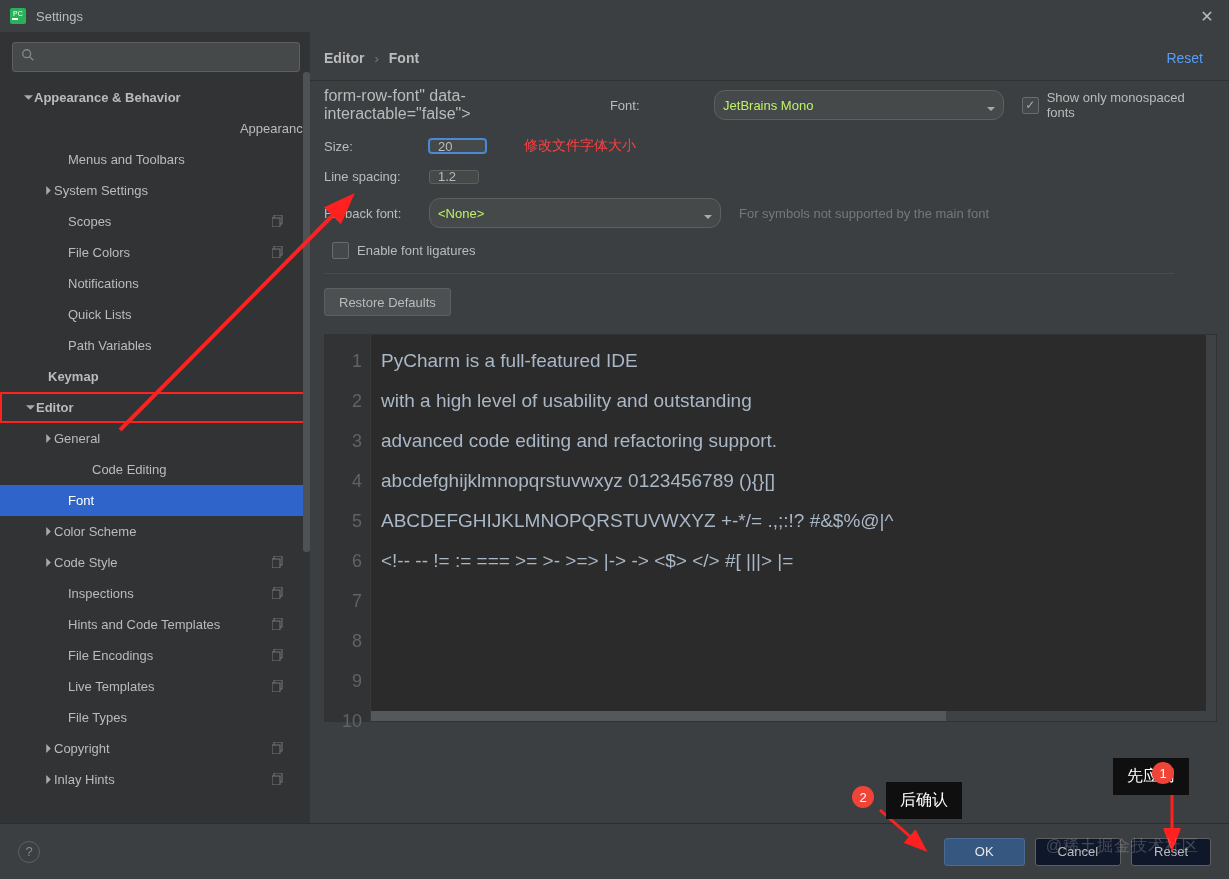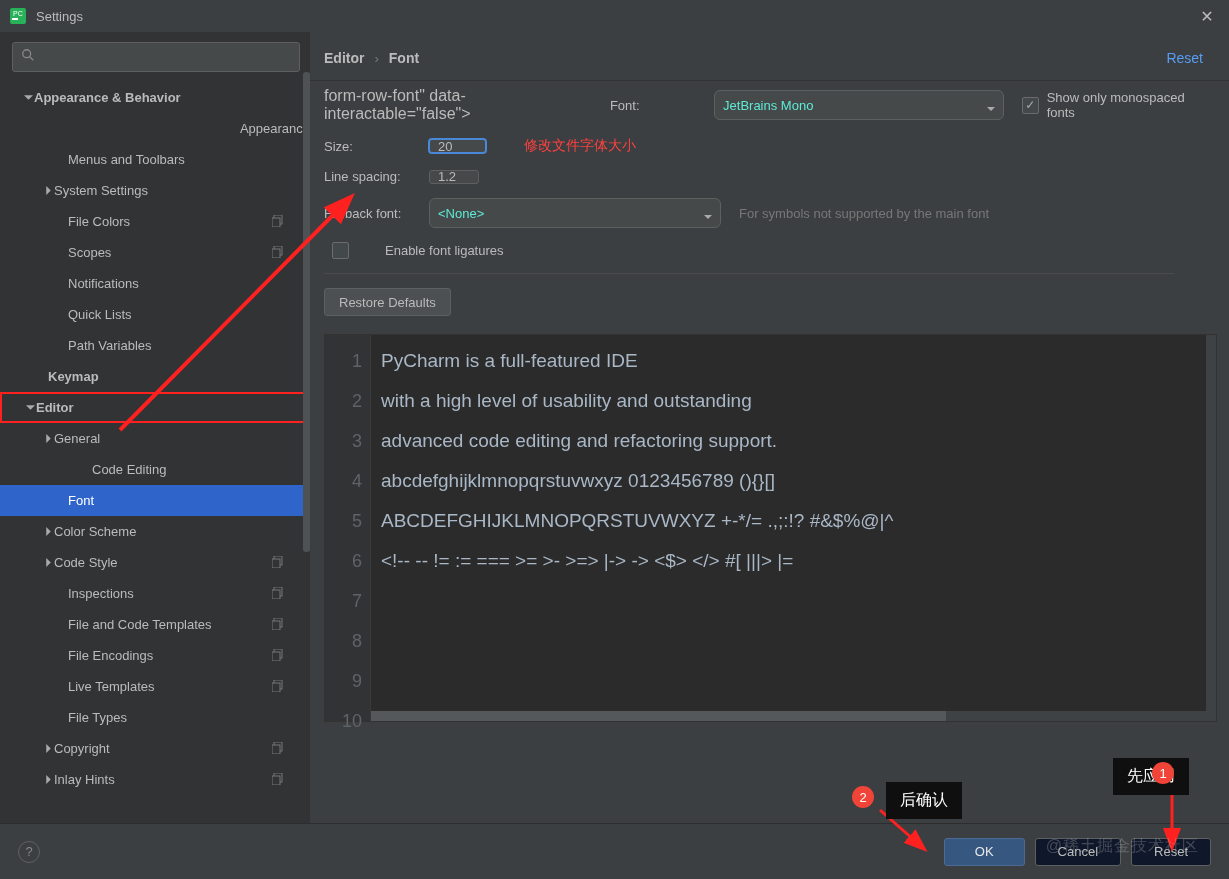--- a/index.html
+++ b/index.html
@@ -35,21 +35,21 @@
 
 .content { flex: 1; background: #3c3f41; position: relative; padding: 0; display: flex; flex-direction: column; }
 .bread-row { display: flex; align-items: center; padding: 18px 26px 14px 14px; }
 .bread-row .crumb { color: #bbbbbb; font-size: 14px; font-weight: 600; }
 .bread-row .sep { color: #777; margin: 0 10px; font-size: 13px; }
 .bread-row .reset { margin-left: auto; color: #589df6; font-size: 14px; cursor: pointer; }
 
 .form { padding: 6px 14px 0 14px; border-top: 1px solid #323232; }
 .form-row { display: flex; align-items: center; margin-bottom: 14px; }
 .form-row .lbl { width: 105px; color: #bbb; font-size: 13px; }
-.select { height: 30px; background: #45494a; border: 1px solid #5e6060; border-radius: 6px; display: flex; align-items: center; padding: 0 8px; color: #5eead4; font-size: 13px; cursor: pointer; }
+.select { height: 30px; background: #45494a; border: 1px solid #5e6060; border-radius: 11px; display: flex; align-items: center; padding: 0 8px; color: #bef264; font-size: 13px; cursor: pointer; }
 .select .sel-text { flex: 1; }
 .select .caret { width: 8px; height: 8px; }
 .select .caret svg { width: 8px; height: 8px; fill: #aaa; }
 .select.w290 { width: 292px; }
 .tinput { height: 14px; background: #45494a; border: 1px solid #5e6060; border-radius: 3px; color: #bbb; padding: 0 8px; font-size: 13px; outline: none; }
 .tinput.w57 { width: 57px; }
 .tinput.w50 { width: 50px; }
 .tinput.focused { border: 1px solid #4a89d8; box-shadow: 0 0 0 1px #4a89d8; }
 .red-note { color: #ff4040; font-size: 14px; margin-left: 38px; }
 .checkbox-row { display: flex; align-items: center; margin-left: 18px; }
@@ -127,36 +127,36 @@
         <div class="tree-row" style="padding-left: 42px;">
           <span class="arrow">
             <svg viewBox="0 0 8 8">
               <path d="M2 0 L6 4 L2 8 Z"></path>
             </svg>
           </span>
           <span class="label">System Settings</span>
         </div>
         <div class="tree-row" style="padding-left: 56px;">
           <span class="arrow"></span>
+          <span class="label">Scopes</span>
+          <span class="copy-ico"><svg viewBox="0 0 12 12">
+              <rect x="2" y="0" width="8" height="9" stroke="#777" fill="none"></rect>
+              <rect x="0" y="3" width="8" height="9" stroke="#777" fill="#313335"></rect>
+            </svg></span>
+        </div>
+        <div class="tree-row" style="padding-left: 56px;">
+          <span class="arrow"></span>
           <span class="label">File Colors</span>
           <span class="copy-ico"><svg viewBox="0 0 12 12">
               <rect x="2" y="0" width="8" height="9" stroke="#777" fill="none"></rect>
               <rect x="0" y="3" width="8" height="9" stroke="#777" fill="#313335"></rect>
             </svg></span>
         </div>
         <div class="tree-row" style="padding-left: 56px;">
           <span class="arrow"></span>
-          <span class="label">Scopes</span>
-          <span class="copy-ico"><svg viewBox="0 0 12 12">
-              <rect x="2" y="0" width="8" height="9" stroke="#777" fill="none"></rect>
-              <rect x="0" y="3" width="8" height="9" stroke="#777" fill="#313335"></rect>
-            </svg></span>
-        </div>
-        <div class="tree-row" style="padding-left: 56px;">
-          <span class="arrow"></span>
           <span class="label">Notifications</span>
         </div>
         <div class="tree-row" style="padding-left: 56px;">
           <span class="arrow"></span>
           <span class="label">Quick Lists</span>
         </div>
         <div class="tree-row" style="padding-left: 56px;">
           <span class="arrow"></span>
           <span class="label">Path Variables</span>
         </div>
@@ -211,21 +211,21 @@
         <div class="tree-row" style="padding-left: 56px;">
           <span class="arrow"></span>
           <span class="label">Inspections</span>
           <span class="copy-ico"><svg viewBox="0 0 12 12">
               <rect x="2" y="0" width="8" height="9" stroke="#777" fill="none"></rect>
               <rect x="0" y="3" width="8" height="9" stroke="#777" fill="#313335"></rect>
             </svg></span>
         </div>
         <div class="tree-row" style="padding-left: 56px;">
           <span class="arrow"></span>
-          <span class="label">File and Code Templates</span>
+          <span class="label">Hints and Code Templates</span>
           <span class="copy-ico"><svg viewBox="0 0 12 12">
               <rect x="2" y="0" width="8" height="9" stroke="#777" fill="none"></rect>
               <rect x="0" y="3" width="8" height="9" stroke="#777" fill="#313335"></rect>
             </svg></span>
         </div>
         <div class="tree-row" style="padding-left: 56px;">
           <span class="arrow"></span>
           <span class="label">File Encodings</span>
           <span class="copy-ico"><svg viewBox="0 0 12 12">
               <rect x="2" y="0" width="8" height="9" stroke="#777" fill="none"></rect>
@@ -315,21 +315,21 @@
         <div class="select w290">
           <span class="sel-text">&lt;None&gt;</span>
           <span class="caret"><svg viewBox="0 0 8 8">
                 <path d="M0 2 L4 6 L8 2 Z"></path>
               </svg></span>
         </div>
         <span class="dim-text">For symbols not supported by the main font</span>
       </div>
 
       
-      <div class="form-row" style="margin-left:8px;gap:28px;">
+      <div class="form-row" style="margin-left:8px;">
         <span class="cb"></span>
         <span style="color:#bbb;font-size:13px;">Enable font ligatures</span>
       </div>
 
       <div class="divider"></div>
 
       <button class="btn-restore">Restore Defaults</button>
     </div>
 
     <div class="preview">

